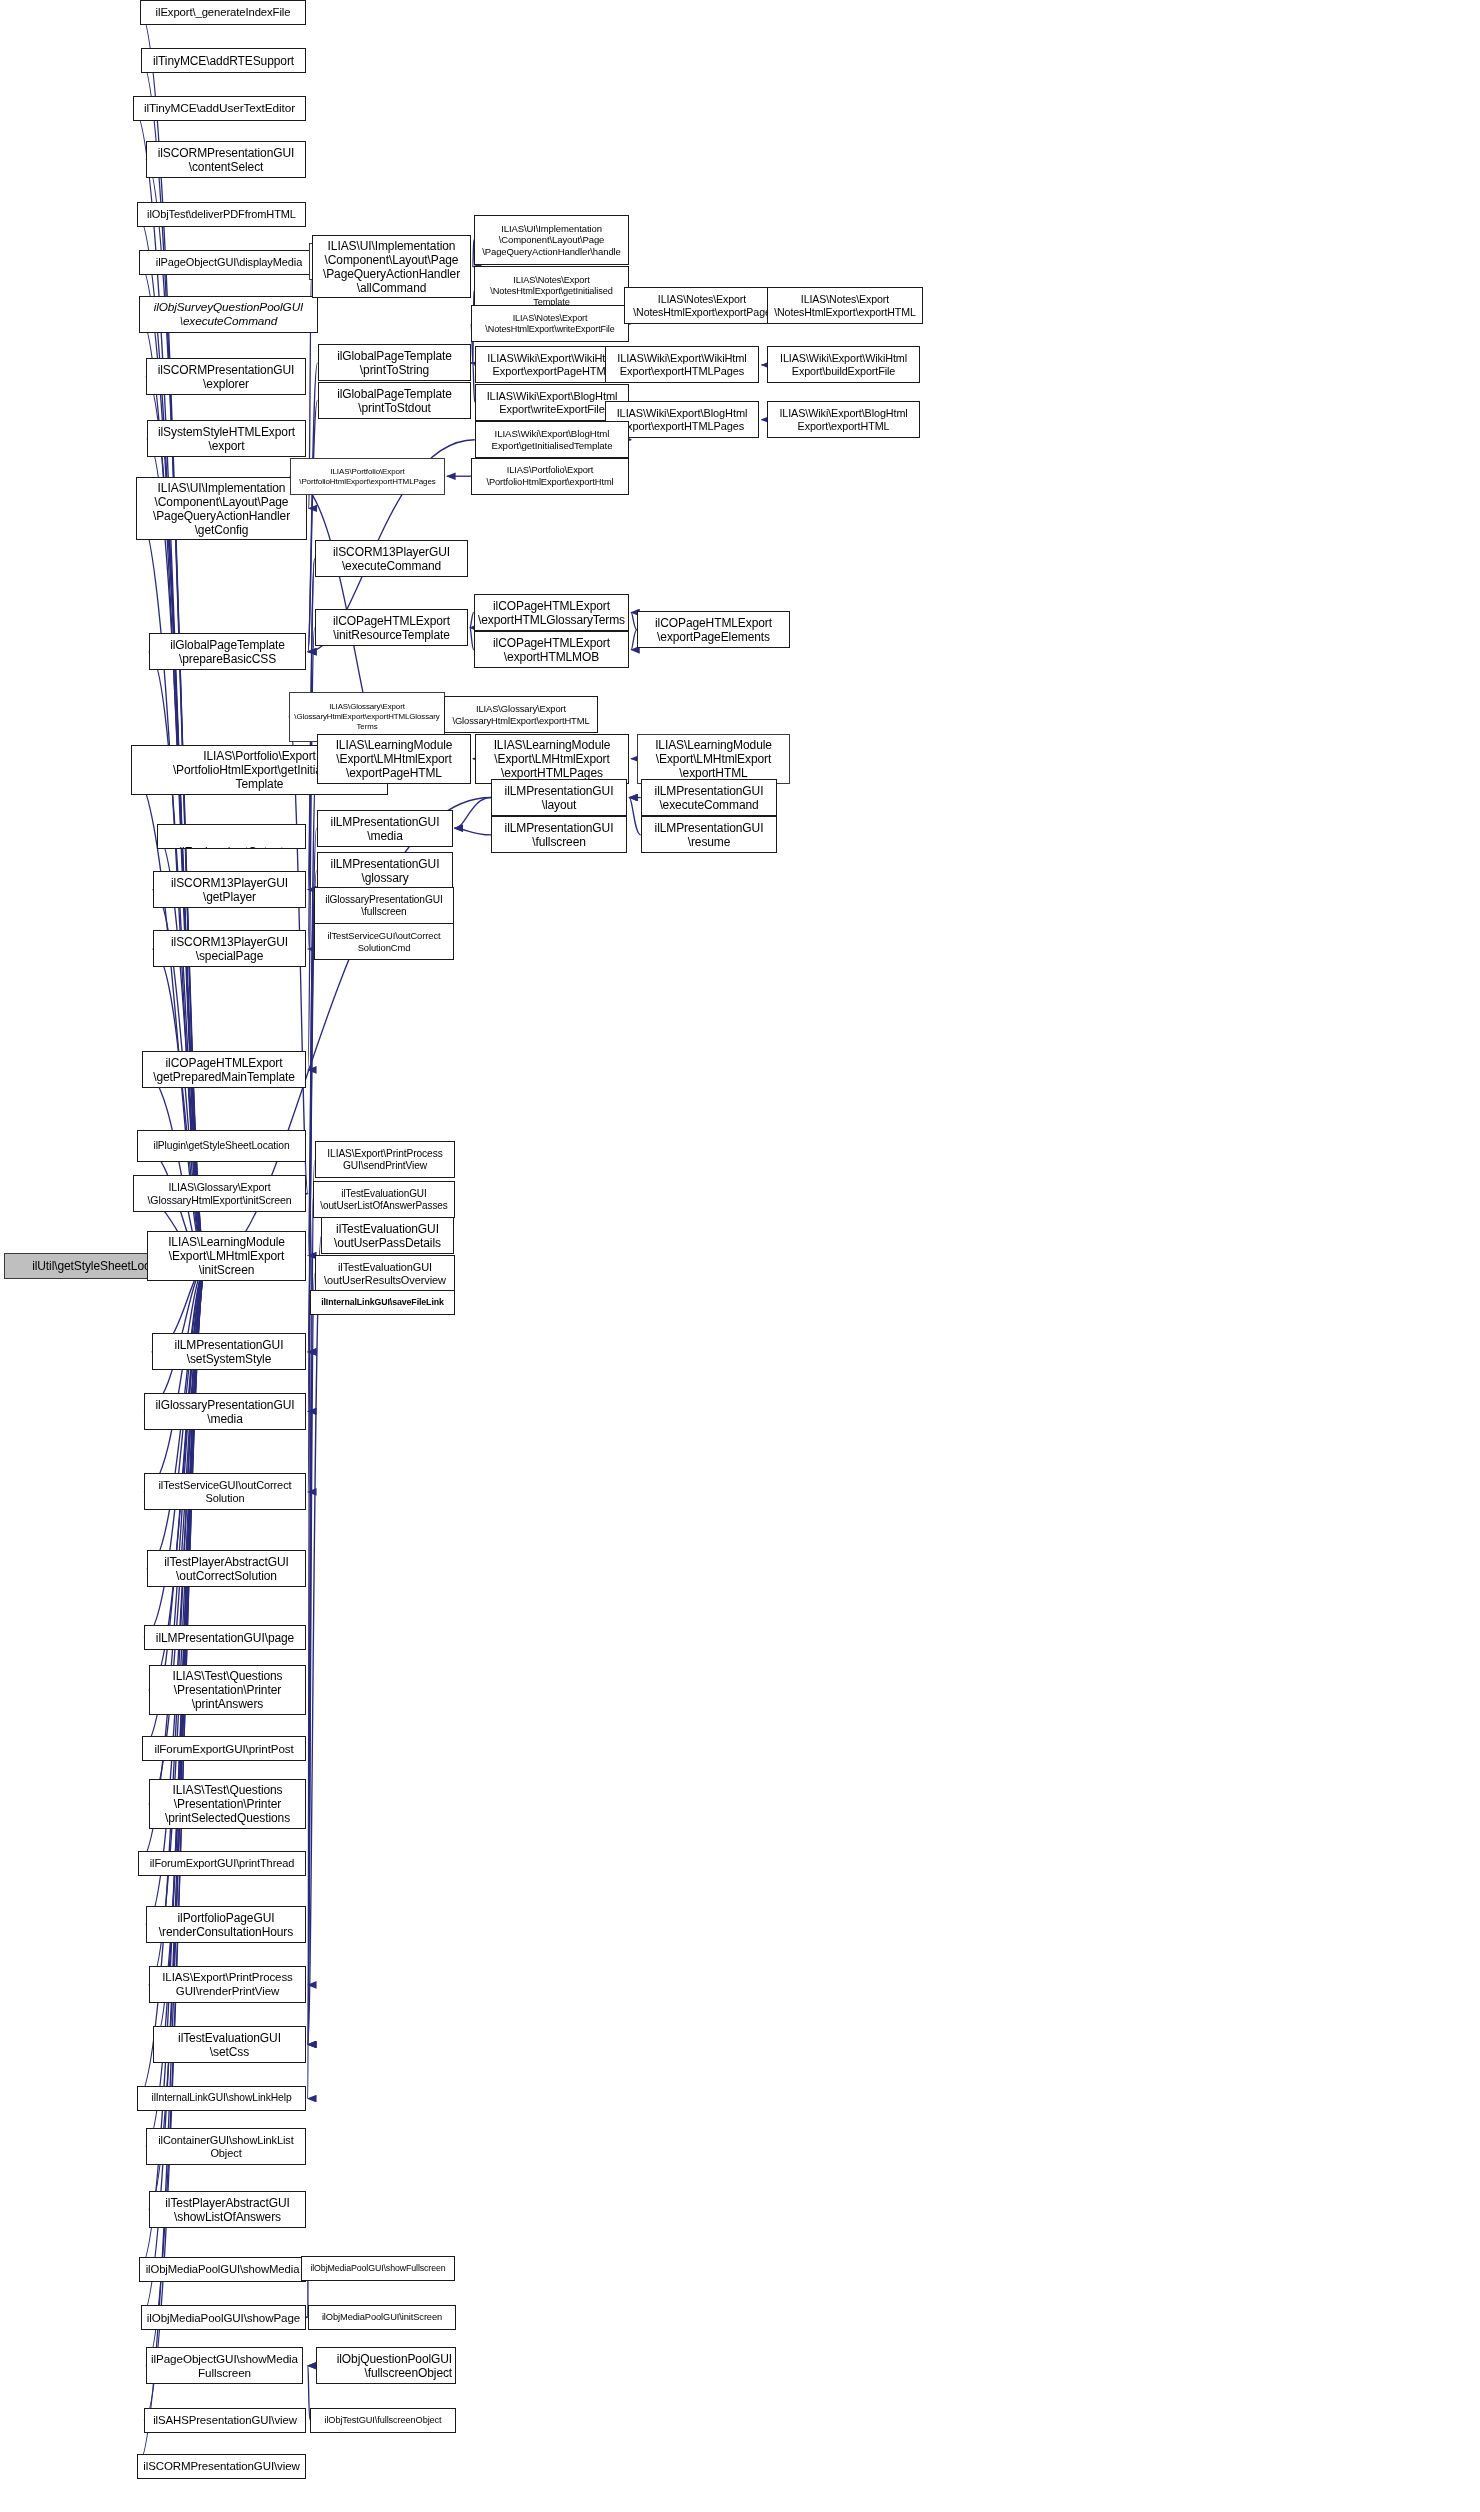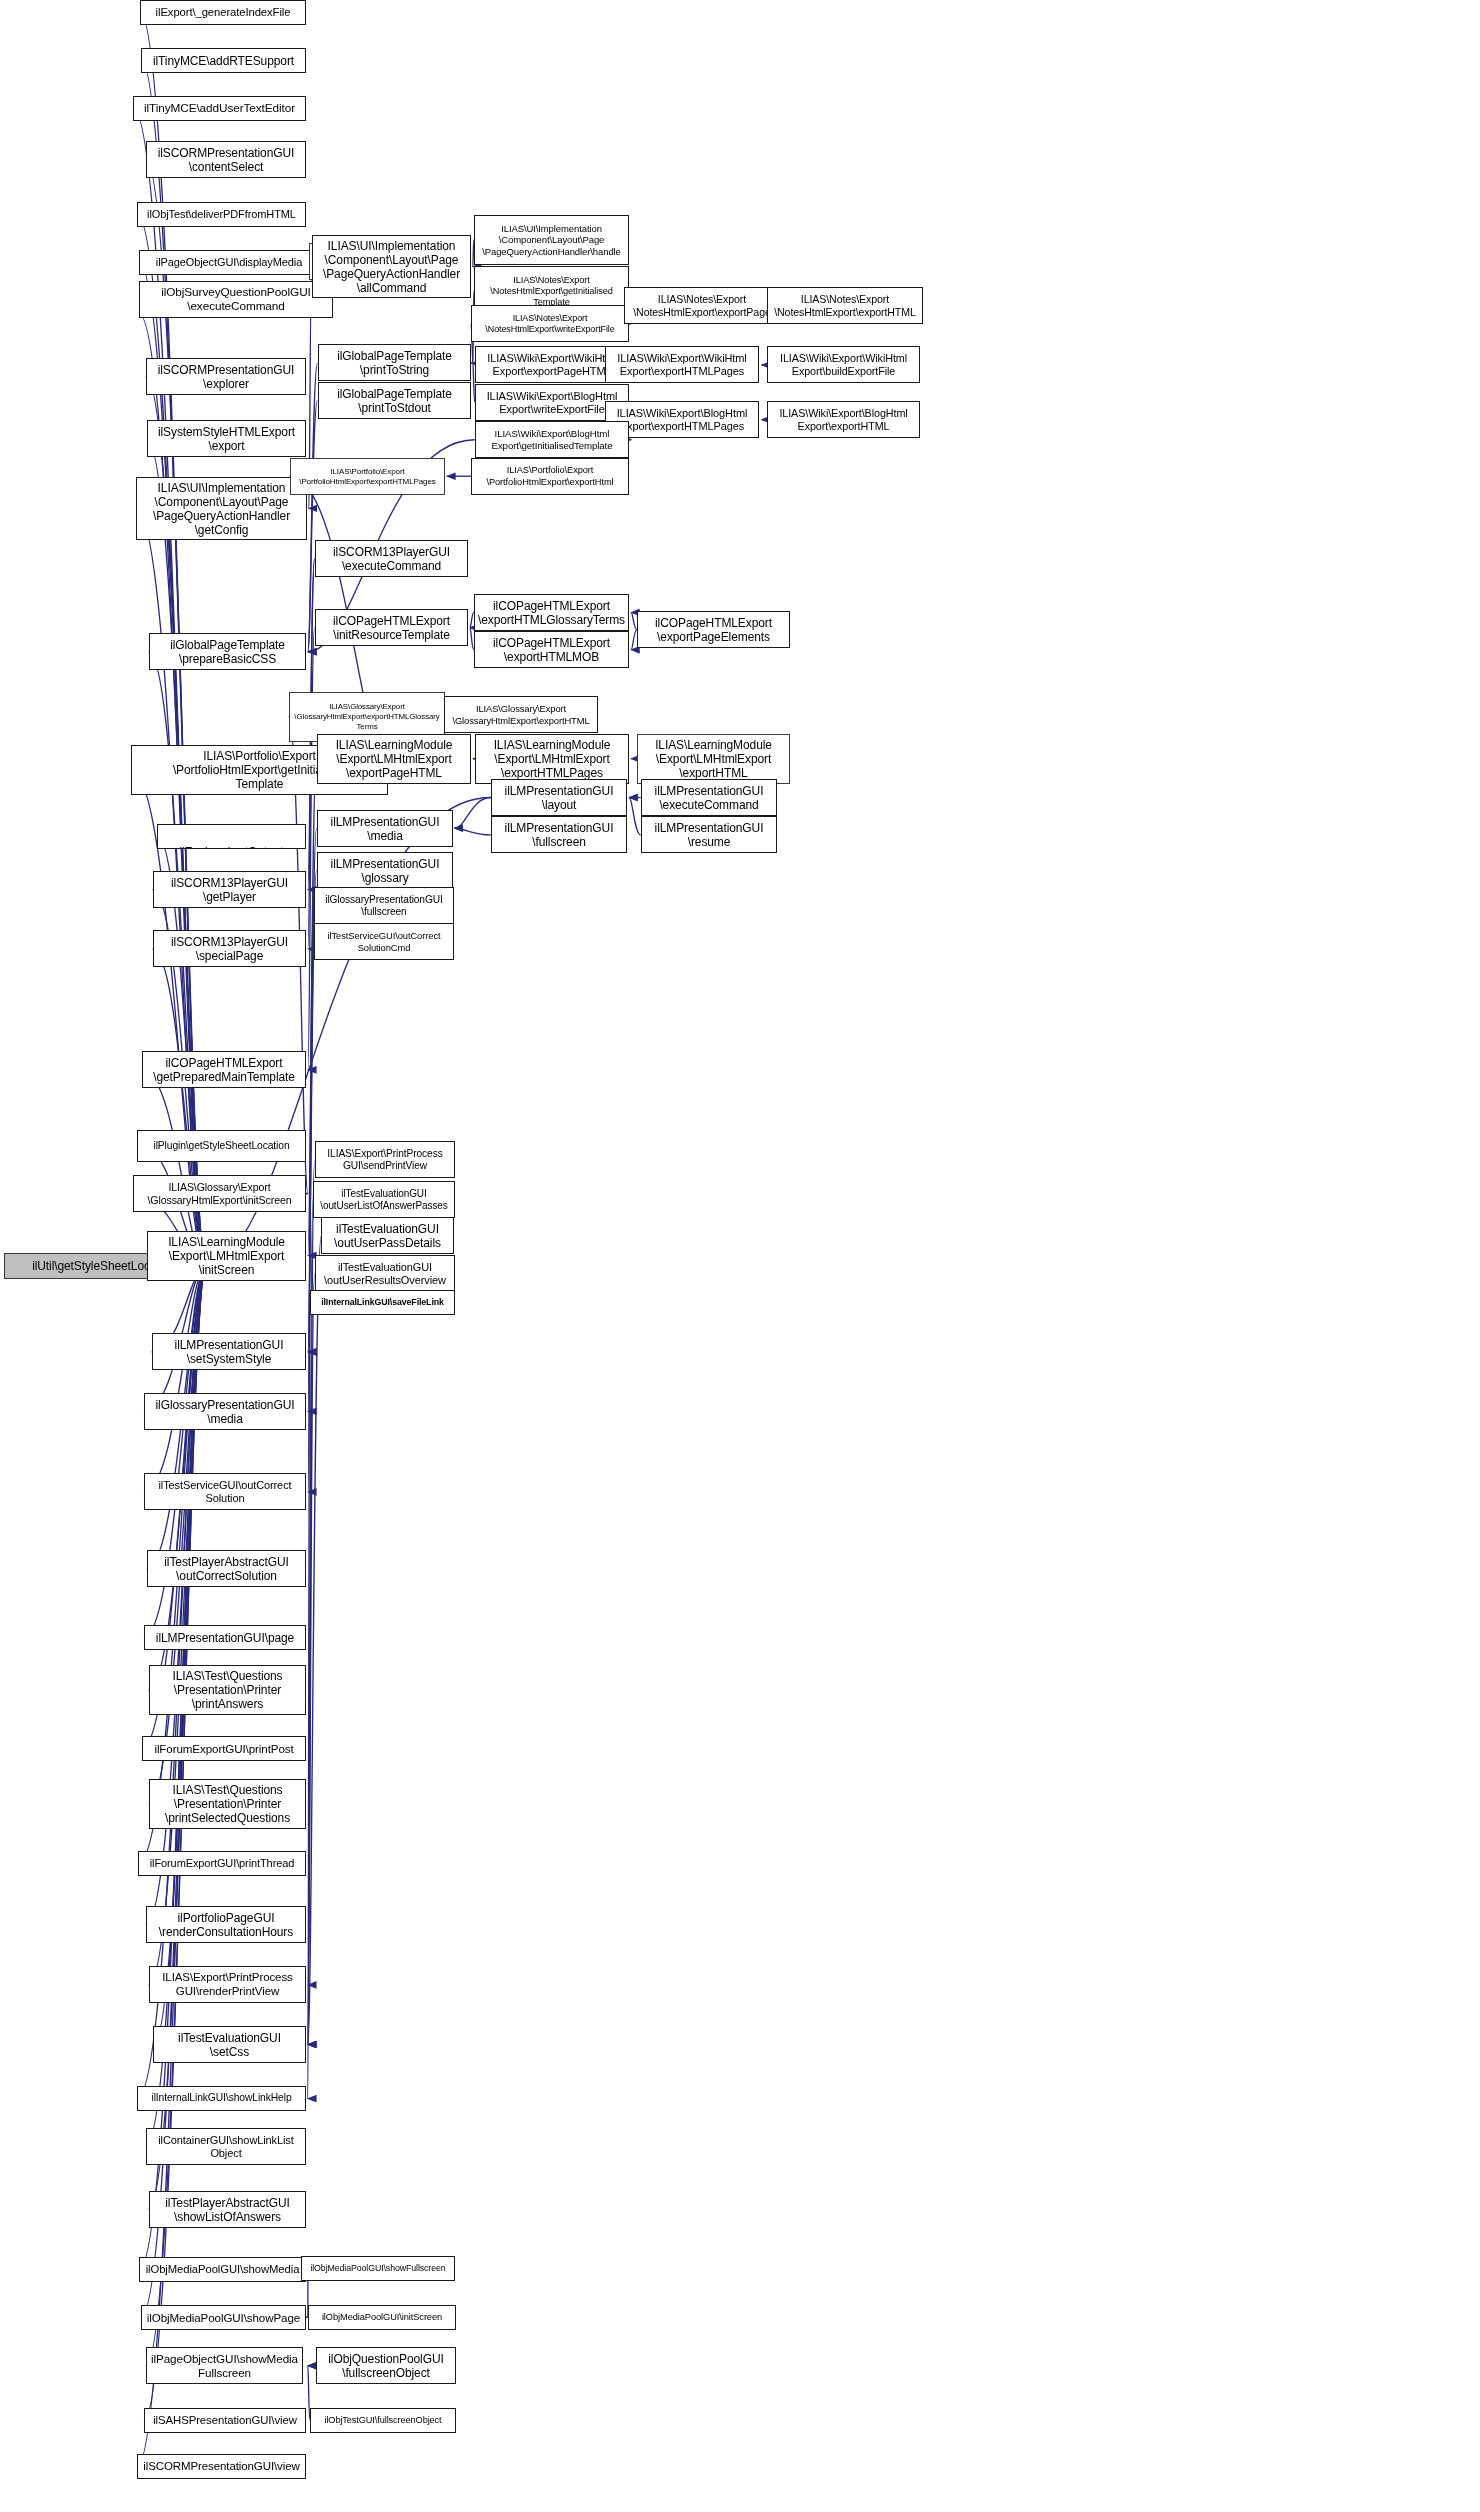--- a/index.html
+++ b/index.html
@@ -133,21 +133,21 @@
       <div class="node" style="left: 146px; top: 141px; width: 160px; height: 37px;">
         <span style="font-size: 12px; line-height: 14px;">ilSCORMPresentationGUI
 \contentSelect</span>
       </div>
       <div class="node" style="left: 137px; top: 202px; width: 169px; height: 25px;">
         <span style="font-size: 11px; line-height: 13px;">ilObjTest\deliverPDFfromHTML</span>
       </div>
       <div class="node" style="left: 139px; top: 250px; width: 180px; height: 25px;">
         <span style="font-size: 11px; line-height: 13px;">ilPageObjectGUI\displayMedia</span>
       </div>
-      <div class="node" style="left: 139px; top: 281px; width: 194px; height: 37px;">
+      <div class="node" style="left: 139px; top: 296px; width: 179px; height: 37px; font-style: italic;">
         <span style="font-size: 11.8px; line-height: 13.7px;">ilObjSurveyQuestionPoolGUI
 \executeCommand</span>
       </div>
       <div class="node" style="left: 146px; top: 358px; width: 160px; height: 37px;">
         <span style="font-size: 12px; line-height: 14px;">ilSCORMPresentationGUI
 \explorer</span>
       </div>
       <div class="node" style="left: 147px; top: 420px; width: 159px; height: 37px;">
         <span style="font-size: 12px; line-height: 14px;">ilSystemStyleHTMLExport
 \export</span>
@@ -438,21 +438,21 @@
       </div>
       <div class="node" style="left: 310px; top: 1290px; width: 145px; height: 25px; font-weight: bold;">
         <span style="font-size: 8.8px; line-height: 10.7px;">ilInternalLinkGUI\saveFileLink</span>
       </div>
       <div class="node" style="left: 301px; top: 2256px; width: 154px; height: 25px;">
         <span style="font-size: 8.8px; line-height: 10.7px;">ilObjMediaPoolGUI\showFullscreen</span>
       </div>
       <div class="node" style="left: 308px; top: 2305px; width: 148px; height: 25px;">
         <span style="font-size: 9.3px; line-height: 11.2px;">ilObjMediaPoolGUI\initScreen</span>
       </div>
-      <div class="node" style="left: 316px; top: 2347px; width: 140px; height: 37px;">
+      <div class="node" style="left: 316px; top: 2347px; width: 140px; height: 37px; text-align: right;">
         <span style="font-size: 12px; line-height: 14px;">ilObjQuestionPoolGUI
 \fullscreenObject</span>
       </div>
       <div class="node" style="left: 310px; top: 2408px; width: 146px; height: 25px;">
         <span style="font-size: 9.2px; line-height: 11px;">ilObjTestGUI\fullscreenObject</span>
       </div>
     </div>
 </div>
 
 

